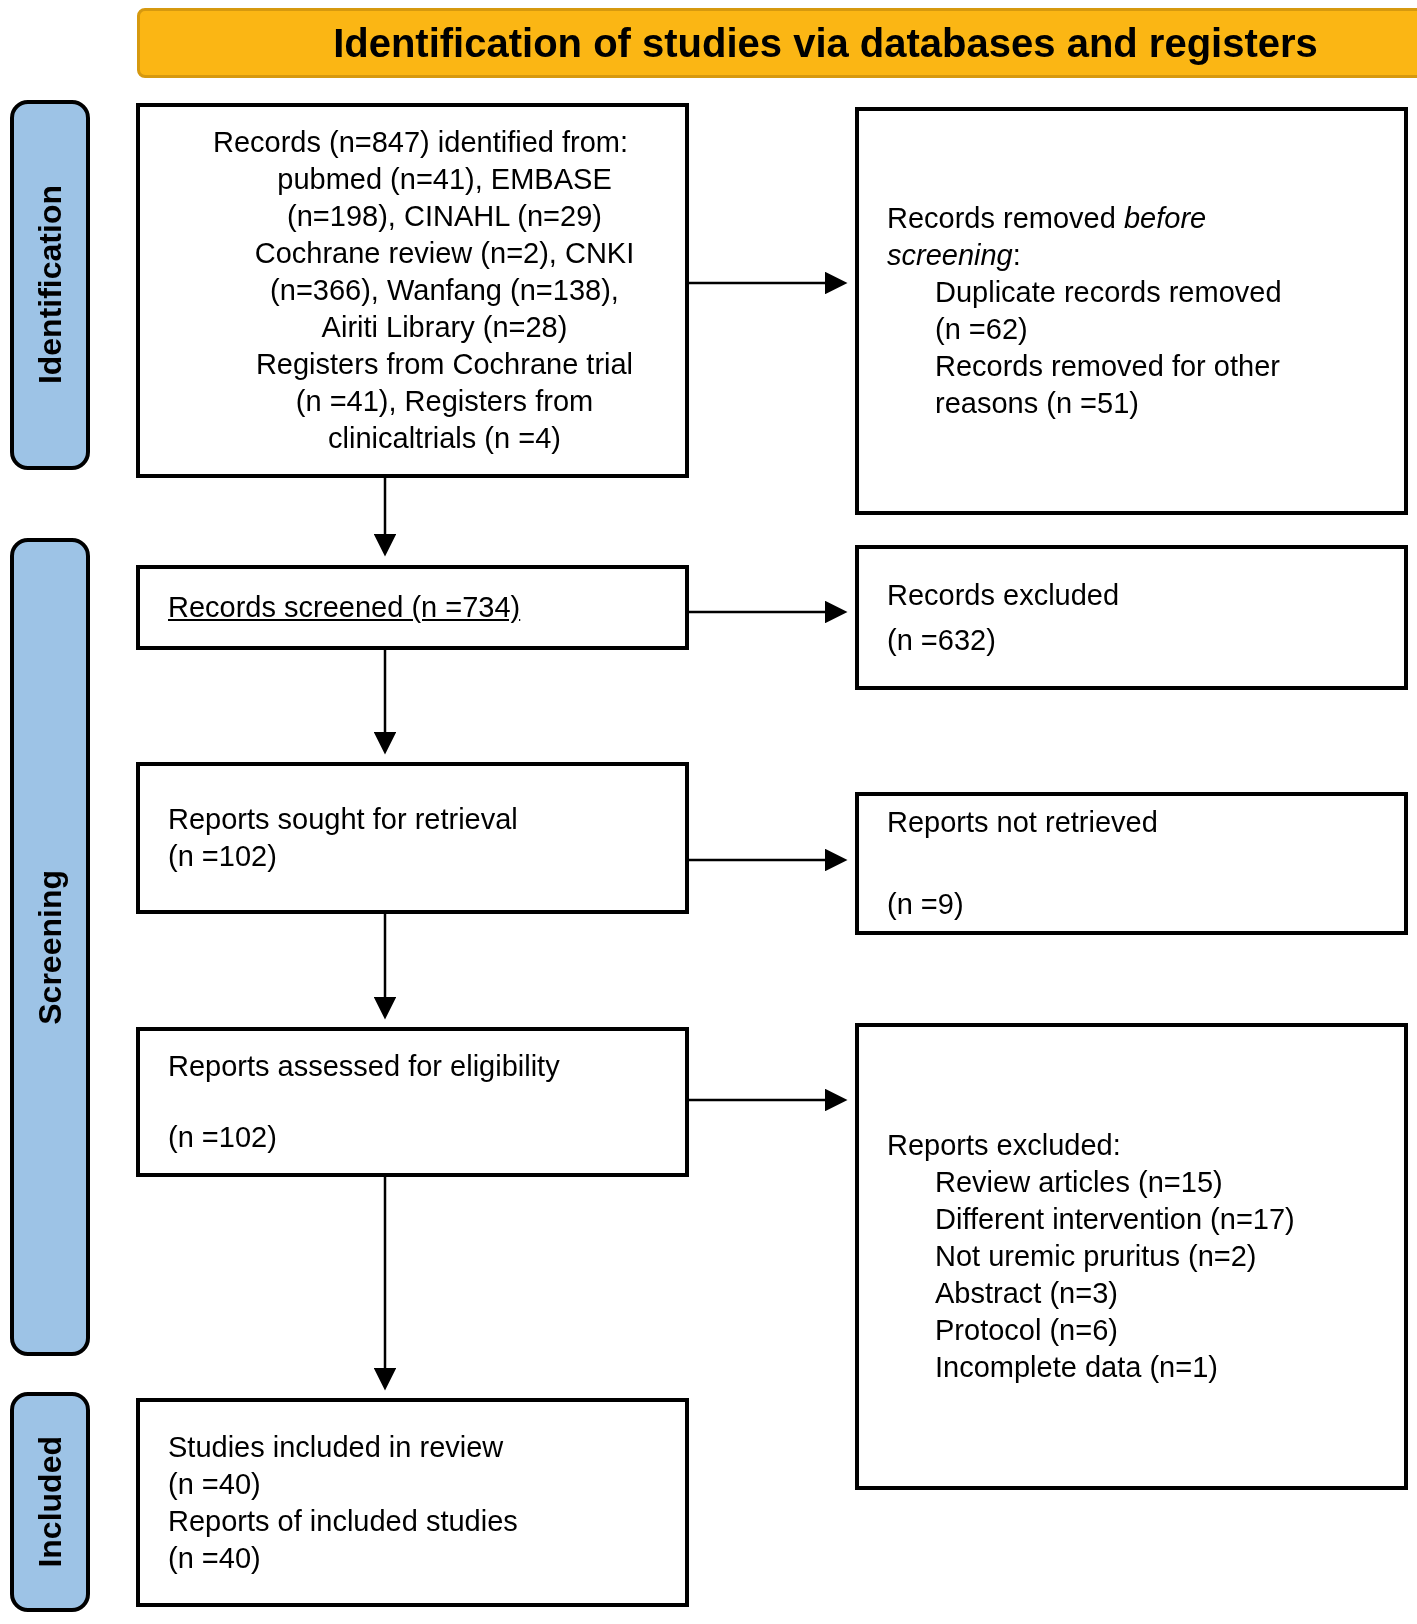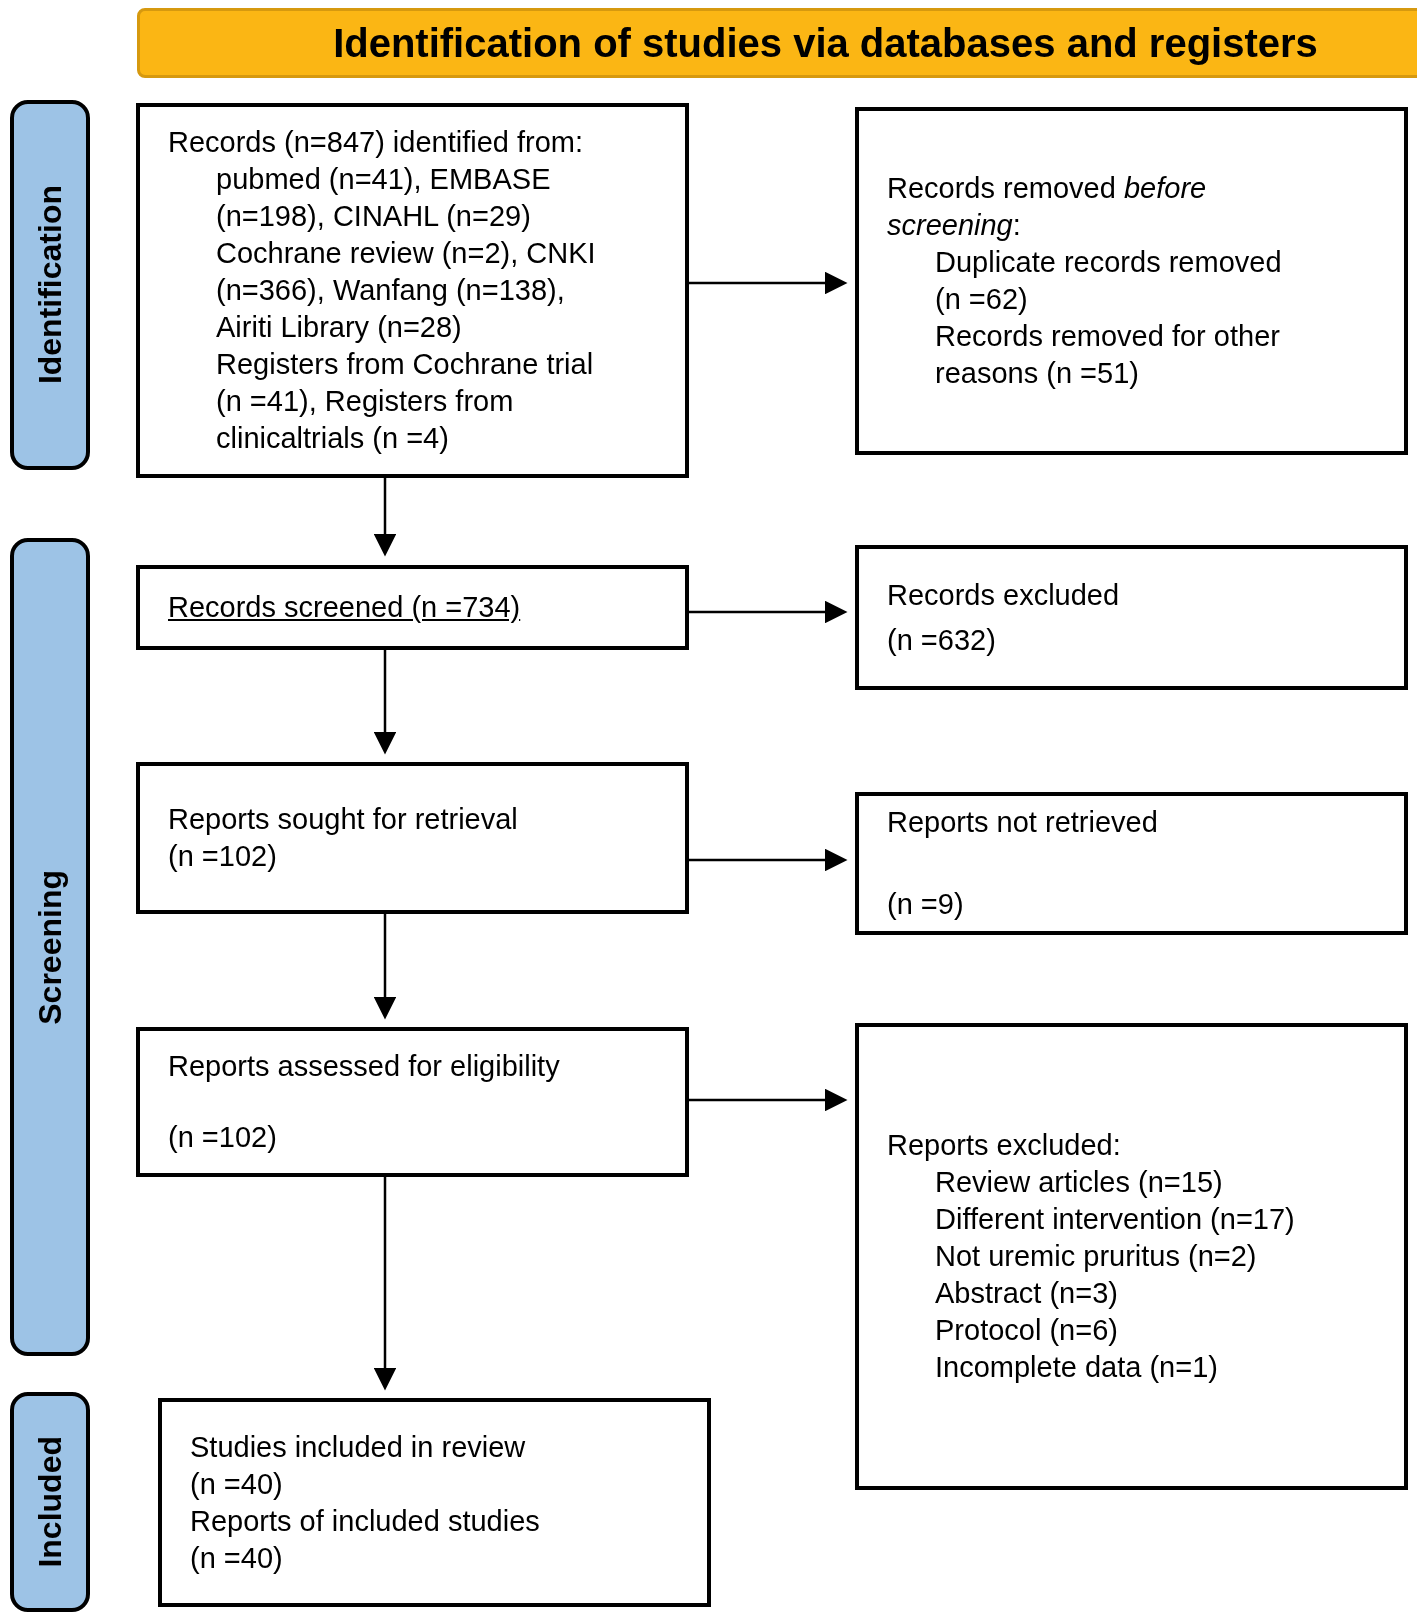--- a/index.html
+++ b/index.html
@@ -37,22 +37,22 @@
     display:flex; flex-direction:column; justify-content:center;
     padding:8px 12px 8px 28px;
     font-size:29px; line-height:37px;
   }
   .col-left  { left:136px; width:553px; }
   .col-right { left:855px; width:553px; }
   #box-l1 { top:103px;  height:375px; }
   #box-l2 { top:565px;  height:85px;  }
   #box-l3 { top:762px;  height:152px; }
   #box-l4 { top:1027px; height:150px;gap:34px; }
-  #box-l5 { top:1398px; height:209px;margin-left:22px; }
-  #box-r1 { top:107px;  height:348px; }
+  #box-l5 { top:1398px; height:209px; }
+  #box-r1 { top:107px;  height:408px; }
   #box-r2 { top:545px;  height:145px; }
   #box-r3 { top:792px;  height:143px; }
   #box-r4 { top:1023px; height:467px; }
   .line { white-space:nowrap; }
   .line.ind { margin-left:48px; }
   .it { font-style:italic; }
   #arrow-layer {
     position:absolute; left:0; top:0; width:1417px; height:1624px;
     pointer-events:none;
   }
@@ -69,21 +69,21 @@
   <div class="stage" id="stage-identification" style="background: rgb(157, 195, 230); border-color: rgb(0, 0, 0);">
     <span>Identification</span>
   </div>
   <div class="stage" id="stage-screening" style="background: rgb(157, 195, 230); border-color: rgb(0, 0, 0);">
     <span>Screening</span>
   </div>
   <div class="stage" id="stage-included" style="background: rgb(157, 195, 230); border-color: rgb(0, 0, 0);">
     <span>Included</span>
   </div>
 
-  <div class="fbox col-left" id="box-l1" style="border-color: rgb(0, 0, 0);">
+  <div class="fbox col-left" id="box-l1" style="border-color: rgb(0, 0, 0); align-items: center;">
       <div class="line"><span>Records (n=847) identified from:</span></div>
       <div class="line ind"><span>pubmed (n=41), EMBASE</span></div>
       <div class="line ind"><span>(n=198), CINAHL (n=29)</span></div>
       <div class="line ind"><span>Cochrane review (n=2), CNKI</span></div>
       <div class="line ind"><span>(n=366), Wanfang (n=138),</span></div>
       <div class="line ind"><span>Airiti Library (n=28)</span></div>
       <div class="line ind"><span>Registers from Cochrane trial</span></div>
       <div class="line ind"><span>(n =41), Registers from</span></div>
       <div class="line ind"><span>clinicaltrials (n =4)</span></div>
     </div>

